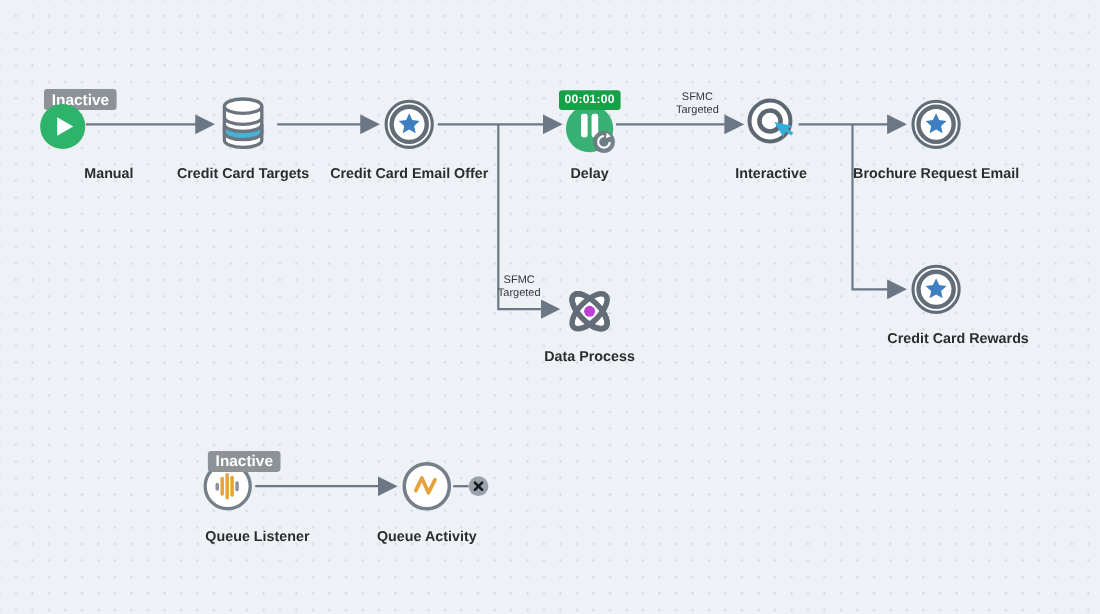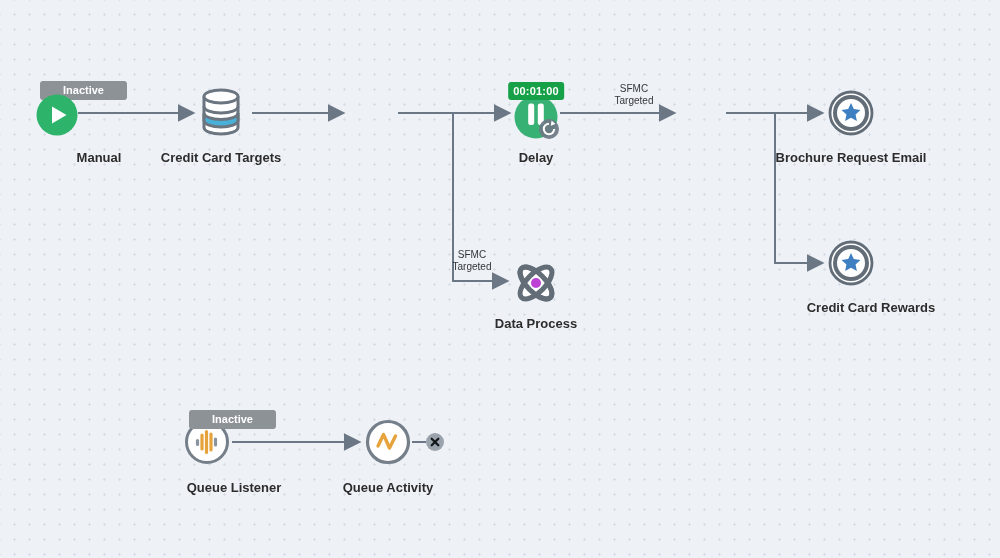--- a/index.html
+++ b/index.html
@@ -17,22 +17,22 @@
   }
   svg.edges{position:absolute;left:0;top:0;z-index:1;}
   .node{position:absolute;z-index:2;}
   .node .icon{display:block;position:relative;z-index:1;}
   .node .label{
     position:absolute;left:50%;transform:translateX(-50%);
     white-space:nowrap;font-size:13px;font-weight:600;color:#2c2c2c;
   }
   .badge{
     position:absolute;background:#8d9297;color:#fff;
-    font-size:11px;font-weight:600;line-height:15px;
-    padding:2px 23px;border-radius:3px;white-space:nowrap;
+    font-size:14px;font-weight:600;line-height:15px;
+    padding:2px 7px;border-radius:3px;white-space:nowrap;
   }
   .badge--back{z-index:0;}
   .badge--front{z-index:2;}
   .timer-badge{
     position:absolute;left:50%;transform:translateX(-50%);top:-13px;z-index:2;
     background:#16a148;color:#fff;font-size:11px;font-weight:700;
     line-height:14px;padding:2px 5px;border-radius:3px;white-space:nowrap;
     letter-spacing:.2px;
   }
   .sub-badge{position:absolute;left:25px;top:24px;z-index:3;}
@@ -91,40 +91,60 @@
       <svg width="46" height="50" viewBox="0 0 46 50">
         <path d="M6 9.5 V40.5 A17 6.5 0 0 0 40 40.5 V9.5" fill="#fff" stroke="#6b7580" stroke-width="3"></path>
         <ellipse cx="23" cy="9.5" rx="17" ry="6.5" fill="#fff" stroke="#6b7580" stroke-width="3"></ellipse>
         <path d="M6 19.5 A17 6.5 0 0 0 40 19.5" fill="none" stroke="#6b7580" stroke-width="3"></path>
         <path d="M6 26 A17 6.5 0 0 0 40 26 L40 33.5 A17 6.5 0 0 1 6 33.5 Z" fill="#49b0d8" stroke="#6b7580" stroke-width="3"></path>
       </svg>
     </span>
     <div class="label" style="top:63px;">Credit Card Targets</div>
   </div>
 
+  <div class="node" style="left:349px;top:90px;width:46px;">
+    <span class="icon">
+      <svg width="46" height="46" viewBox="0 0 46 46">
+        <circle cx="23" cy="23" r="21" fill="#fff" stroke="#626d78" stroke-width="2.8"></circle>
+        <circle cx="23" cy="23" r="16" fill="#fff" stroke="#626d78" stroke-width="4"></circle>
+        <path d="M23 13 L25.82 19.12 L32.51 19.91 L27.56 24.48 L28.88 31.09 L23 27.8 L17.12 31.09 L18.44 24.48 L13.49 19.91 L20.18 19.12 Z" fill="#3e7fc1"></path>
+      </svg>
+    </span>
+    <div class="label" style="top:60px;">Credit Card Email Offer</div>
+  </div>
 
   <div class="node" style="left:514px;top:95px;width:44px;">
     <div class="timer-badge">00:01:00</div>
     <span class="icon">
       <svg width="44" height="44" viewBox="0 0 44 44">
         <circle cx="22" cy="22" r="21.5" fill="#37b274"></circle>
         <rect x="14.2" y="8.5" width="6" height="21.5" rx="2.2" fill="#fff"></rect>
         <rect x="23.8" y="8.5" width="6" height="21.5" rx="2.2" fill="#fff"></rect>
       </svg>
     </span>
     <span class="sub-badge">
       <svg width="20" height="20" viewBox="0 0 20 20">
         <circle cx="10" cy="10" r="10" fill="#6d7884" opacity="0.93"></circle>
         <path d="M10 4.8 A5.2 5.2 0 1 0 15.2 10" stroke="#fff" stroke-width="2" fill="none"></path>
         <path d="M12.6 1.6 L16.4 4.9 L11.7 6.7 Z" fill="#fff"></path>
       </svg>
     </span>
     <div class="label" style="top:55px;">Delay</div>
   </div>
 
+  <div class="node" style="left:678px;top:89px;width:46px;">
+    <span class="icon">
+      <svg width="46" height="46" viewBox="0 0 46 46">
+        <circle cx="22" cy="21" r="18.6" fill="#fff" stroke="#5d6772" stroke-width="3.6"></circle>
+        <circle cx="22" cy="21" r="9.6" fill="#fff" stroke="#5d6772" stroke-width="4.2"></circle>
+        <path d="M0 0 L0 16 L4.6 12.5 L7.3 18.3 L10 17.1 L7.3 11.4 L12.6 11.4 Z" fill="#35aedd" transform="translate(26 22) rotate(-30)"></path>
+      </svg>
+    </span>
+    <div class="label" style="top:61px;">Interactive</div>
+  </div>
 
   <div class="node" style="left:828px;top:90px;width:46px;">
     <span class="icon">
       <svg width="46" height="46" viewBox="0 0 46 46">
         <circle cx="23" cy="23" r="21" fill="#fff" stroke="#626d78" stroke-width="2.8"></circle>
         <circle cx="23" cy="23" r="16" fill="#fff" stroke="#626d78" stroke-width="4"></circle>
         <path d="M23 13 L25.82 19.12 L32.51 19.91 L27.56 24.48 L28.88 31.09 L23 27.8 L17.12 31.09 L18.44 24.48 L13.49 19.91 L20.18 19.12 Z" fill="#3e7fc1"></path>
       </svg>
     </span>
     <div class="label" style="top:60px;">Brochure Request Email</div>

